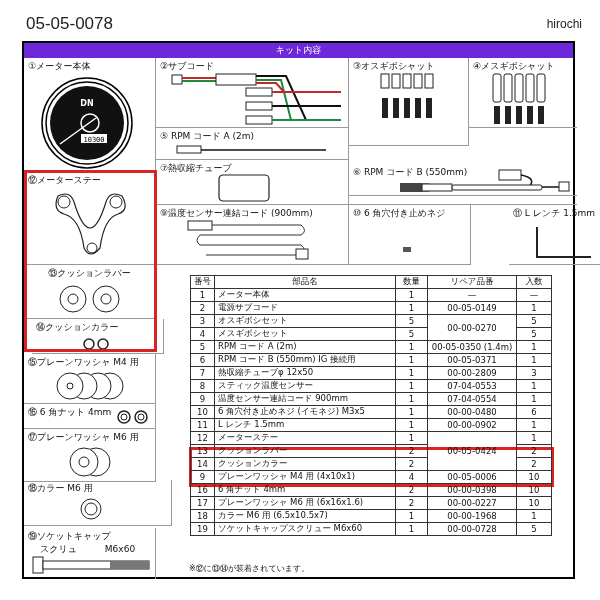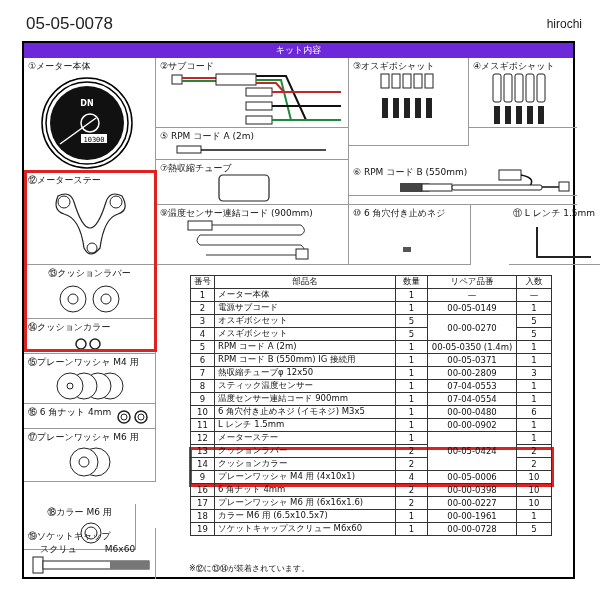--- a/index.html
+++ b/index.html
@@ -51,21 +51,21 @@
   </div>
   <div class="cell" style="left:0;top:222px;width:132px;height:54px;text-align:center;">
     <div class="lbl">⑬クッションラバー</div>
     <svg style="left:34px;top:18px" width="64" height="32">
       <circle cx="15" cy="16" r="13" fill="none" stroke="#222"></circle>
         <circle cx="15" cy="16" r="5" fill="none" stroke="#222"></circle>
       <circle cx="48" cy="16" r="13" fill="none" stroke="#222"></circle>
         <circle cx="48" cy="16" r="5" fill="none" stroke="#222"></circle>
     </svg>
   </div>
-  <div class="cell" style="left:0;top:276px;width:132px;height:35px;">
+  <div class="cell" style="left:8px;top:276px;width:132px;height:35px;">
     <div class="lbl">⑭クッションカラー</div>
     <svg style="left:50px;top:18px" width="30" height="14">
       <circle cx="7" cy="7" r="5" fill="none" stroke="#222" stroke-width="1.5"></circle>
         <circle cx="21" cy="7" r="5" fill="none" stroke="#222" stroke-width="1.5"></circle>
     </svg>
   </div>
   <div class="cell" style="left:0;top:311px;width:132px;height:50px;">
     <div class="lbl">⑮プレーンワッシャ M4 用</div>
     <svg style="left:30px;top:16px" width="76" height="32">
       <circle cx="56" cy="16" r="13" fill="#fff" stroke="#222"></circle>
@@ -85,21 +85,21 @@
     </svg>
   </div>
   <div class="cell" style="left:0;top:386px;width:132px;height:53px;">
     <div class="lbl">⑰プレーンワッシャ M6 用</div>
     <svg style="left:42px;top:16px" width="50" height="34">
       <circle cx="30" cy="17" r="14" fill="#fff" stroke="#222"></circle>
         <circle cx="18" cy="17" r="14" fill="#fff" stroke="#222"></circle>
       <circle cx="18" cy="17" r="5" fill="none" stroke="#222"></circle>
     </svg>
   </div>
-  <div class="cell" style="left:0;top:461px;width:112px;height:46px;text-align:center;">
+  <div class="cell" style="left:0;top:437px;width:148px;height:46px;">
     <div class="lbl">⑱カラー M6 用</div>
     <svg style="left:54px;top:16px" width="26" height="26">
       <circle cx="13" cy="13" r="10" fill="none" stroke="#222"></circle>
         <circle cx="13" cy="13" r="6" fill="none" stroke="#222"></circle>
     </svg>
   </div>
   <div class="cell" style="left:0;top:485px;width:132px;height:51px;border-bottom:none;">
     <div class="lbl">⑲ソケットキャップ</div>
     <div class="lbl" style="padding-left:12px"><span>スクリュ</span><span style="margin-left:28px">M6x60</span></div>
     <svg style="left:8px;top:28px" width="120" height="18">
@@ -345,21 +345,21 @@
         <td class="c">17</td>
         <td>プレーンワッシャ M6 用 (6x16x1.6)</td>
         <td class="c">2</td>
         <td class="c">00-00-0227</td>
         <td class="c">10</td>
       </tr>
     <tr>
         <td class="c">18</td>
         <td>カラー M6 用 (6.5x10.5x7)</td>
         <td class="c">1</td>
-        <td class="c">00-00-1961</td>
+        <td class="c">00-00-1968</td>
         <td class="c">1</td>
       </tr>
     <tr>
         <td class="c">19</td>
         <td>ソケットキャップスクリュー M6x60</td>
         <td class="c">1</td>
         <td class="c">00-00-0728</td>
         <td class="c">5</td>
       </tr>
   </tbody>

